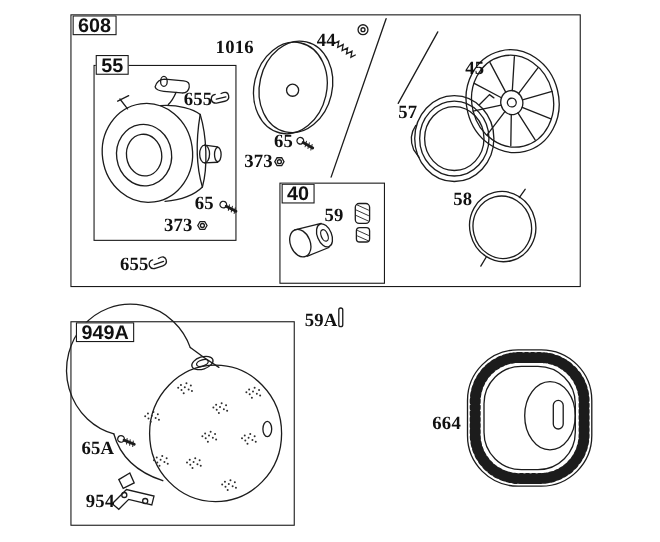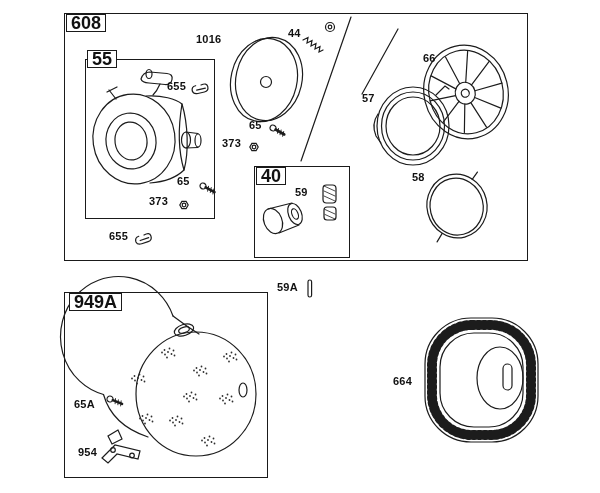--- a/index.html
+++ b/index.html
@@ -11,22 +11,22 @@
   .stage { position:absolute; inset:0; }
   svg.art { position:absolute; left:0; top:0; z-index:3; }
   .grp {
     position:absolute; border:1.5px solid #1a1a1a; background:transparent; z-index:2;
   }
   .grplabel {
     position:absolute; z-index:4; border:1.5px solid #1a1a1a; background:#ffffff;
     font-weight:bold; font-size:18px; line-height:16px; padding:0 4px; color:#111;
   }
   .callout {
-    position:absolute; z-index:4; font-weight:bold; font-size:11px; color:#111;
-    white-space:nowrap; letter-spacing:.2px;
+    position:absolute; z-index:4; font-weight:bold; font-size:17px; color:#111;
+    white-space:nowrap; letter-spacing:.2px;font-family:Liberation Serif, serif;
   }
   .watermark {
     position:absolute; top:2px; left:50%; transform:translateX(-50%);
     z-index:5; font-size:27px; font-weight:bold; color:#a9a9a9; opacity:.85;
     white-space:nowrap; letter-spacing:-.5px;
   }
 </style>
 </head>
 <body>
 
@@ -192,21 +192,21 @@
   <div class="grplabel" style="left:69px;top:293px">949A</div>
 
   <div class="callout" style="left:196px;top:33px">1016</div>
   <div class="callout" style="left:288px;top:27px">44</div>
   <div class="callout" style="left:167px;top:80px">655</div>
   <div class="callout" style="left:249px;top:119px">65</div>
   <div class="callout" style="left:222px;top:137px">373</div>
   <div class="callout" style="left:177px;top:175px">65</div>
   <div class="callout" style="left:149px;top:195px">373</div>
   <div class="callout" style="left:109px;top:230px">655</div>
-  <div class="callout" style="left:423px;top:52px">66</div>
+  <div class="callout" style="left:423px;top:52px">45</div>
   <div class="callout" style="left:362px;top:92px">57</div>
   <div class="callout" style="left:412px;top:171px">58</div>
   <div class="callout" style="left:295px;top:186px">59</div>
   <div class="callout" style="left:277px;top:281px">59A</div>
   <div class="callout" style="left:74px;top:398px">65A</div>
   <div class="callout" style="left:78px;top:446px">954</div>
   <div class="callout" style="left:393px;top:375px">664</div>
 
 
 </div>

